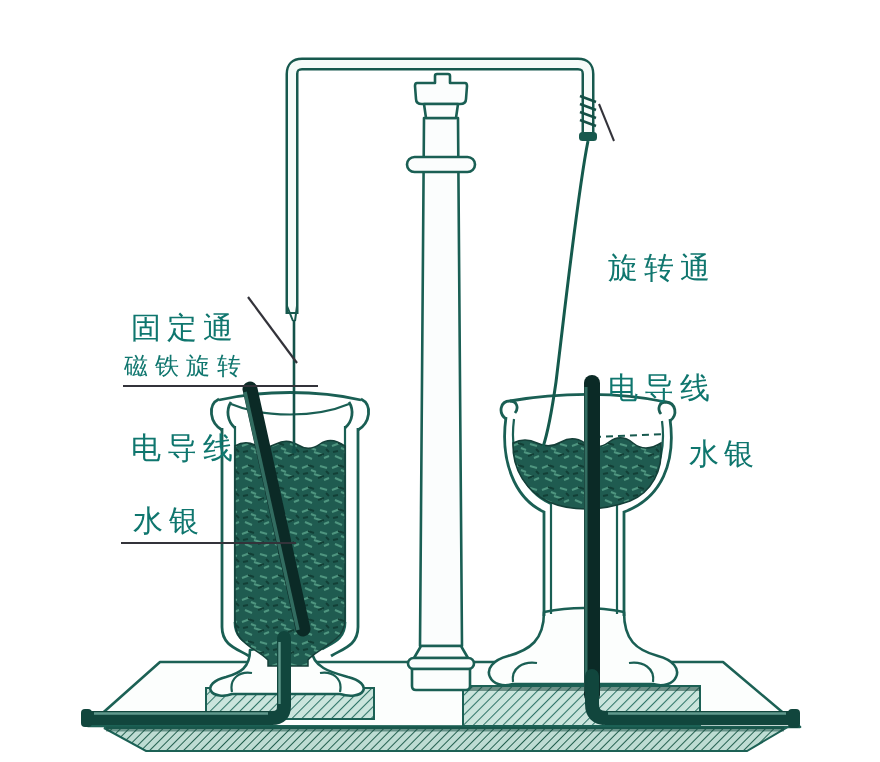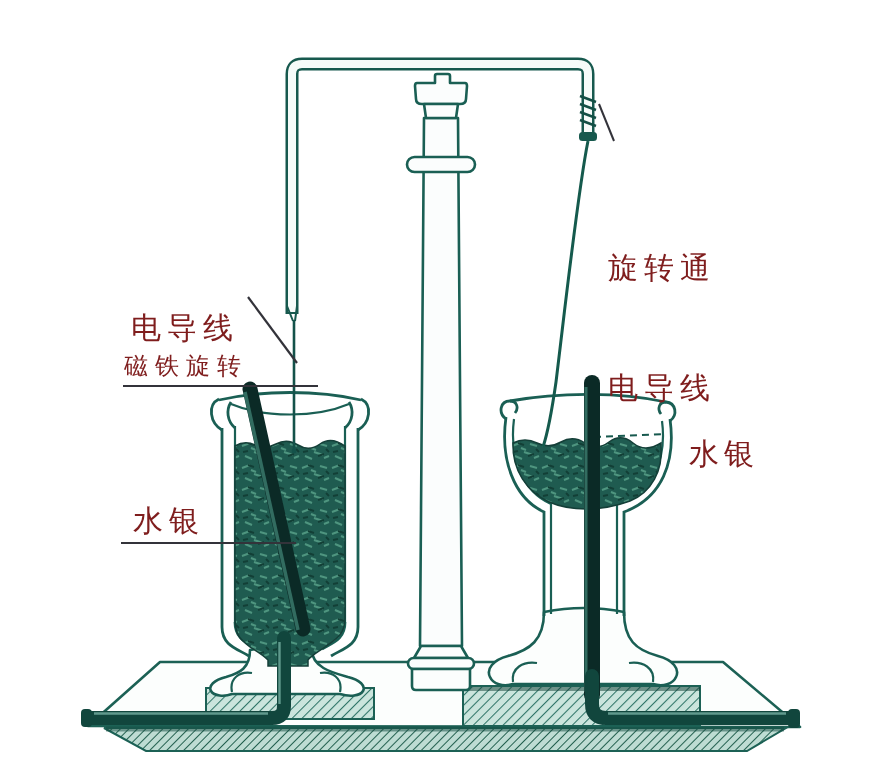--- a/index.html
+++ b/index.html
@@ -1,19 +1,19 @@
 <!DOCTYPE html>
 <html><head>
 <meta charset="utf-8">
 <style>
   html,body{margin:0;padding:0;background:#ffffff;}
   .stage{position:relative;width:880px;height:762px;background:#ffffff;overflow:hidden;
          font-family:"DejaVu Sans","Liberation Sans",sans-serif;}
   .stage svg{position:absolute;left:0;top:0;}
-  .lbl{position:absolute;color:#7f1d1d;font-weight:500;line-height:40px;white-space:pre;}
+  .lbl{position:absolute;color:#0f766e;font-weight:500;line-height:40px;white-space:pre;}
   .lbl .ln{display:block;}
   .l-rot{left:608px;top:168px;font-size:30px;letter-spacing:6px;}
   .l-fix{left:131px;top:228px;font-size:30px;letter-spacing:6px;}
   .l-magrot{left:124px;top:346px;font-size:24px;letter-spacing:7px;}
   .l-magfix{left:601px;top:349px;font-size:31px;letter-spacing:6px;}
   .l-hgL{left:133px;top:501px;font-size:30px;letter-spacing:6px;}
   .l-hgR{left:689px;top:434px;font-size:30px;letter-spacing:5px;}
 </style>
 </head>
 <body>
@@ -128,18 +128,19 @@
     <line x1="121" y1="543" x2="296" y2="543"></line>
     <line x1="599" y1="104" x2="614" y2="141" stroke-width="2"></line>
   </g>
 </svg>
 
   <div class="lbl l-rot">
     <span class="ln">旋转通</span>
     <span class="ln">电导线</span>
   </div>
   <div class="lbl l-fix">
+    <span class="ln">固定通</span>
     <span class="ln">电导线</span>
   </div>
   <div class="lbl l-magrot">磁铁旋转</div>
   <div class="lbl l-hgL">水银</div>
   <div class="lbl l-hgR">水银</div>
 </div>
 
 </body></html>

